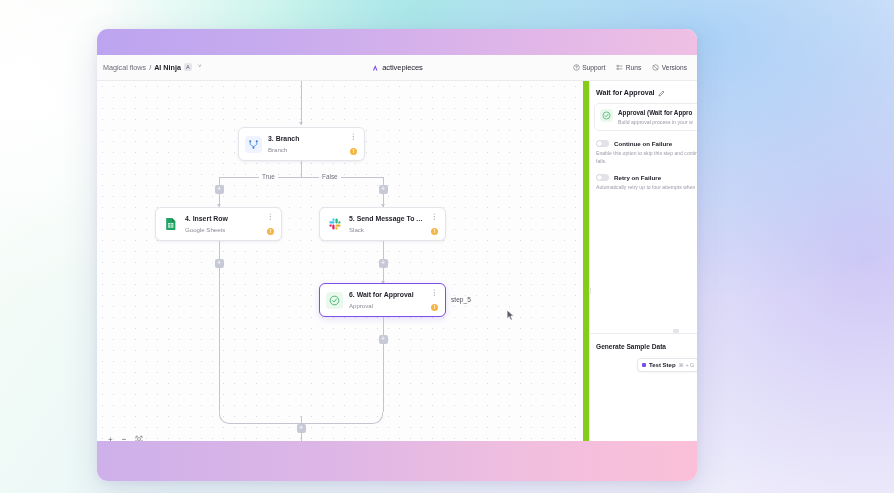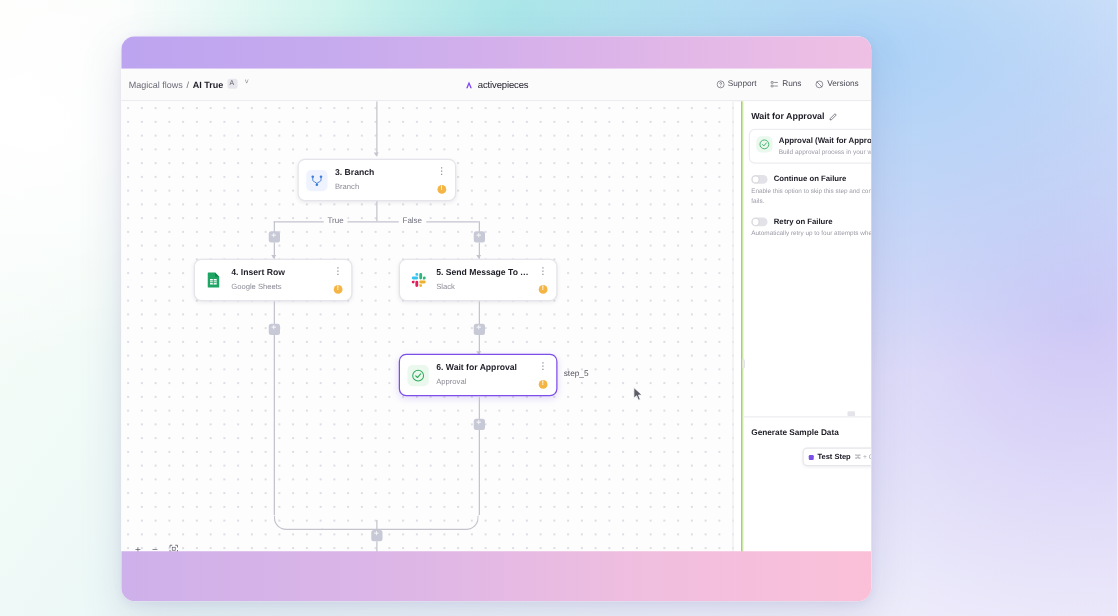--- a/index.html
+++ b/index.html
@@ -119,22 +119,22 @@
   
   .zoom-bar {
     position:absolute; left:8px; bottom:8px; height:15px;
     display:flex; align-items:center; gap:9px; padding:0 3px;
     font-size:8px; color:#5d5d6b;
   }
   .zoom-bar span { cursor:pointer; line-height:1; }
 
   
   .panel {
-    position:absolute; right:0; top:52px; width:104px; height:374px;
-    background:#fff; border-left:1px solid #84cc16; overflow:hidden;
+    position:absolute; right:0; top:52px; width:114px; height:374px;
+    background:#fff; border-left:6px solid #84cc16; overflow:hidden;
   }
   .panel-title-row { display:flex; align-items:center; gap:3px; padding:8px 0 0 7px; }
   .panel-title { font-size:7.1px; font-weight:700; color:#1d1d26; }
   .piece-card {
     margin:6px 0 0 5px; width:118px; border:1px solid #ededf1; border-radius:5px;
     background:#fff; display:flex; gap:5px; padding:5px 5px 5px 5px; align-items:flex-start;
   }
   .piece-ico {
     width:13px; height:13px; border-radius:4px; background:#eaf8ee;
     display:flex; align-items:center; justify-content:center; flex:0 0 auto;
@@ -181,21 +181,21 @@
 
 <div class="window">
 
   <div class="gradient-bar-top"></div>
 
   <div class="app-header">
 
     <div class="breadcrumb">
       <span class="crumb-muted">Magical flows</span>
       <span class="crumb-muted">/</span>
-      <span class="crumb-strong">AI True</span>
+      <span class="crumb-strong">AI Ninja</span>
       <span class="crumb-chip">A</span>
       <span class="chevron-dn">˅</span>
     </div>
 
     <div class="logo-wrap">
       <svg class="logo-mark" viewBox="0 0 16 16">
         <path d="M8 2.2 L12.6 13.2 L10.2 13.2 L8 7.6 L5.8 13.2 L3.4 13.2 Z" fill="#8247f5"></path>
       </svg>
       <span class="logo-text">activepieces</span>
     </div>

